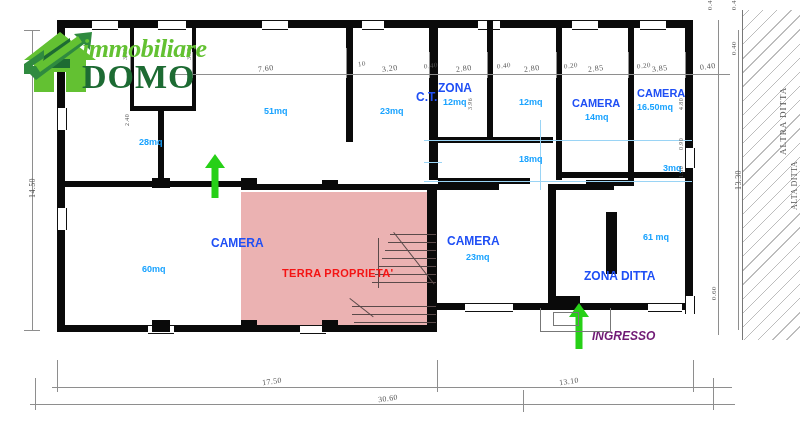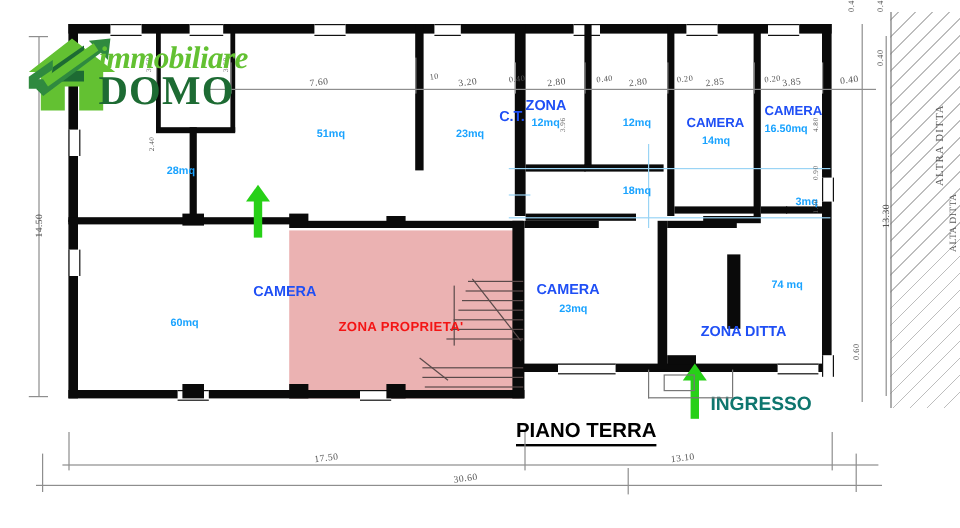--- a/index.html
+++ b/index.html
@@ -31,22 +31,22 @@
   #hatch-label{position:absolute;font-family:"Liberation Serif",serif;font-size:9px;
      color:#555;letter-spacing:1px;transform:rotate(-90deg);transform-origin:left top;white-space:nowrap;}
 
   
   .garrow{position:absolute;}
   .garrow .shaft{position:absolute;background:#27d017;left:50%;transform:translateX(-50%);}
   .garrow .head{position:absolute;width:0;height:0;left:50%;transform:translateX(-50%);
      border-left:10px solid transparent;border-right:10px solid transparent;
      border-bottom:14px solid #27d017;top:0;}
 
-  .ingresso{position:absolute;color:#0f766e;font-weight:bold;font-size:16px;
-     font-family:"Liberation Sans",sans-serif;white-space:nowrap;}
+  .ingresso{position:absolute;color:#701a75;font-weight:bold;font-size:12px;
+     font-family:"Liberation Sans",sans-serif;white-space:nowrap;font-style:italic;}
 
   #altraprop-label{position:absolute;color:#f41414;font-weight:bold;font-size:11px;
      letter-spacing:.3px;white-space:nowrap;}
 
   #pianoterra{position:absolute;font-weight:bold;font-size:17px;color:#000;
      border-bottom:2px solid #000;padding-bottom:1px;white-space:nowrap;}
 
   
   #logo{position:absolute;left:22px;top:26px;width:215px;height:72px;}
   #logo-mark{position:absolute;left:0;top:0;width:78px;height:70px;}
@@ -179,41 +179,40 @@
   <div class="area" style="left:264px;top:106px;">51mq</div>
   <div class="area" style="left:139px;top:137px;">28mq</div>
 
   <div class="roomname" style="left:211px;top:236px;font-size:12px;">CAMERA</div>
   <div class="area" style="left:142px;top:264px;">60mq</div>
 
   <div class="roomname" style="left:447px;top:234px;font-size:12px;">CAMERA</div>
   <div class="area" style="left:466px;top:252px;">23mq</div>
 
   <div class="roomname" style="left:584px;top:269px;font-size:12px;">ZONA DITTA</div>
-  <div class="area" style="left:643px;top:232px;">74 mq</div>
-
-  <div id="altraprop-label" style="left:282px;top:267px;">ZONA PROPRIETA'</div>
+  <div class="area" style="left:643px;top:232px;">61 mq</div>
+
+  <div id="altraprop-label" style="left:282px;top:267px;">TERRA PROPRIETA'</div>
 
   <div class="garrow" style="left:203px;top:154px;width:24px;height:44px;">
     <div class="head"></div>
     <div class="shaft" style="top:13px;width:7px;height:31px;"></div>
   </div>
 
   <div class="garrow" style="left:567px;top:303px;width:24px;height:46px;">
     <div class="head"></div>
     <div class="shaft" style="top:13px;width:7px;height:33px;"></div>
   </div>
   <div class="ingresso" style="left:592px;top:329px;">INGRESSO</div>
 
   <div class="thin" style="left:540px;top:308px;width:1px;height:24px;background:#777;"></div>
   <div class="thin" style="left:540px;top:331px;width:70px;height:1px;background:#777;"></div>
   <div class="thin" style="left:610px;top:308px;width:1px;height:24px;background:#777;"></div>
   <div class="thin" style="left:553px;top:312px;width:24px;height:12px;background:transparent;border:1px solid #777;"></div>
 
-  <div id="pianoterra" style="left:430px;top:349px;">PIANO TERRA</div>
 
   <div class="dimline" style="left:170px;top:74px;width:560px;"></div>
   <div class="dimtxt sk" style="left:258px;top:64px;">7.60</div>
   <div class="dimtxt sk" style="left:358px;top:60px;font-size:7px;">10</div>
   <div class="dimtxt sk" style="left:382px;top:64px;">3.20</div>
   <div class="dimtxt sk" style="left:424px;top:62px;font-size:7px;">0.40</div>
   <div class="dimtxt sk" style="left:456px;top:64px;">2.80</div>
   <div class="dimtxt sk" style="left:497px;top:62px;font-size:7px;">0.40</div>
   <div class="dimtxt sk" style="left:524px;top:64px;">2.80</div>
   <div class="dimtxt sk" style="left:564px;top:62px;font-size:7px;">0.20</div>

